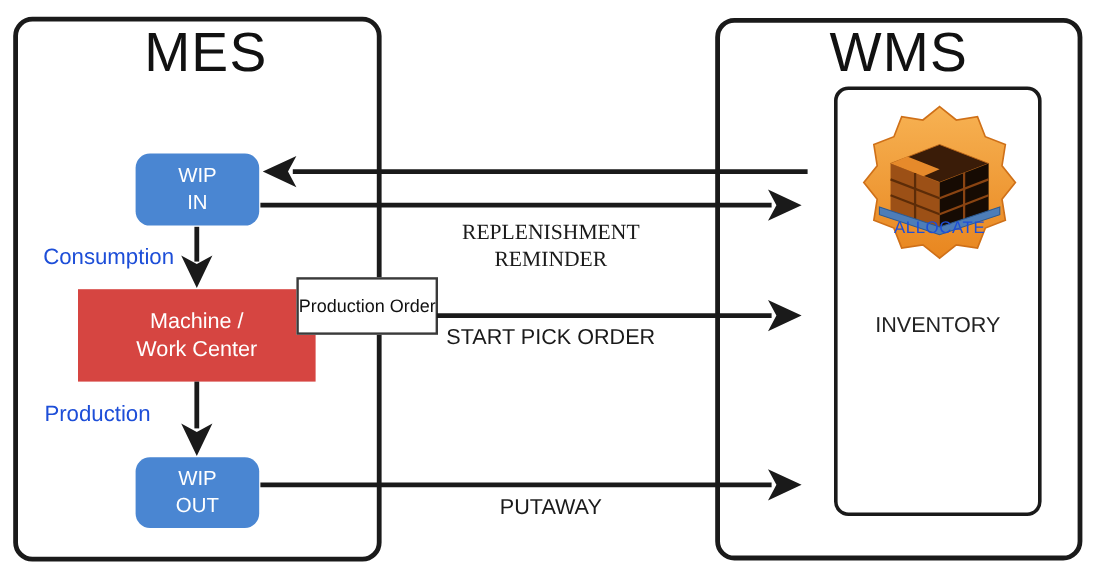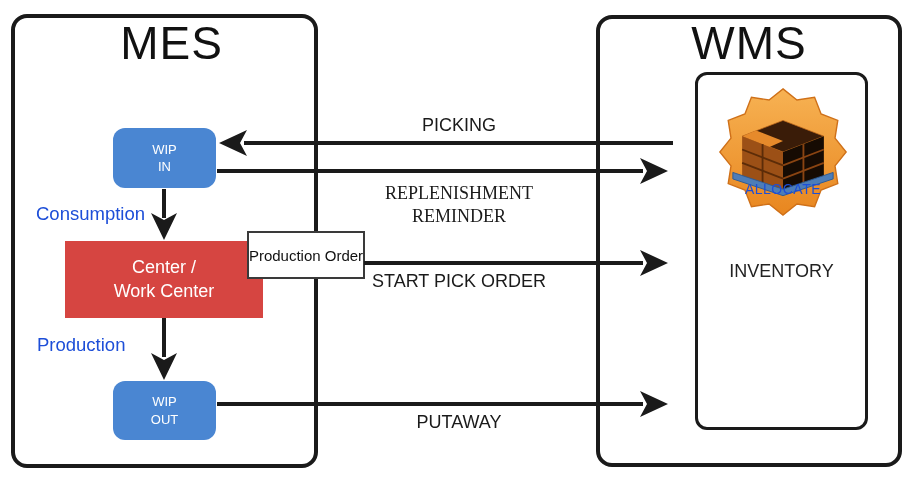--- a/index.html
+++ b/index.html
@@ -18,21 +18,21 @@
   .mes-box{left:11px;top:14px;width:299px;height:446px;}
   .wms-box{left:596px;top:15px;width:298px;height:444px;}
   .sys-title{position:absolute;top:20px;font-size:46px;font-weight:500;letter-spacing:1px;color:#111;text-align:center;line-height:1.0;}
   .mes-title{left:18px;width:307px;}
   .wms-title{left:596px;width:306px;}
 
   .inventory-box{position:absolute;left:695px;top:72px;width:167px;height:352px;border:3px solid var(--line-black);border-radius:12px;background:#fff;}
   .inventory-label{position:absolute;left:695px;width:173px;top:261px;text-align:center;font-size:18px;color:#222;}
 
   .node{position:absolute;display:flex;flex-direction:column;align-items:center;justify-content:center;
-        color:#fff;font-size:13px;line-height:1.32;text-align:center;}
+        color:#fff;font-size:17px;line-height:1.32;text-align:center;}
   .wip-in{left:113px;top:128px;width:103px;height:60px;background:var(--node-blue);border-radius:12px;}
   .wip-out{left:113px;top:381px;width:103px;height:59px;background:var(--node-blue);border-radius:12px;}
   .machine{left:65px;top:241px;width:198px;height:77px;background:var(--node-red);font-size:18px;}
 
   .production-order{position:absolute;left:247px;top:231px;width:114px;height:44px;background:#fff;
         border:2px solid #3a3a3a;display:flex;align-items:center;justify-content:center;
         font-size:15px;color:#111;white-space:nowrap;z-index:3;}
 
   .side-label{position:absolute;font-size:18.5px;color:#1d4ed8;}
   .consumption-label{left:36px;top:203px;}
@@ -89,21 +89,21 @@
       <polygon points="16,92 70,110 124,92 124,99 70,117 16,99" style="fill:var(--pallet-blue)" stroke="#2c5a92" stroke-width="1"></polygon>
     </g>
   </svg>
   <div class="allocate-label">ALLOCATE</div>
 
   <div class="node wip-in">
     <span>WIP</span>
     <span>IN</span>
   </div>
   <div class="node machine">
-    <span>Center /</span>
+    <span>Machine /</span>
     <span>Work Center</span>
   </div>
   <div class="node wip-out">
     <span>WIP</span>
     <span>OUT</span>
   </div>
 
   <div class="production-order">
     <span>Production Order</span>
   </div>
@@ -128,21 +128,20 @@
     <g>
       <line x1="164" y1="189" x2="164" y2="218"></line>
       <polygon points="164,240 151,213 164,220 177,213"></polygon>
     </g>
     <g>
       <line x1="164" y1="318" x2="164" y2="357"></line>
       <polygon points="164,380 151,353 164,360 177,353"></polygon>
     </g>
   </svg>
 
-  <div class="flow-label picking-label">PICKING</div>
   <div class="flow-label replenishment-label">
     <div>REPLENISHMENT</div>
     <div>REMINDER</div>
   </div>
   <div class="flow-label start-label">START PICK ORDER</div>
   <div class="flow-label putaway-label">PUTAWAY</div>
 
   <div class="side-label consumption-label">Consumption</div>
   <div class="side-label production-label">Production</div>
 

